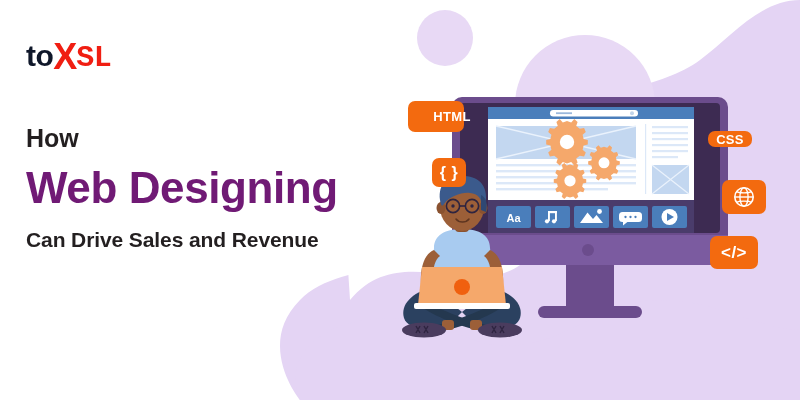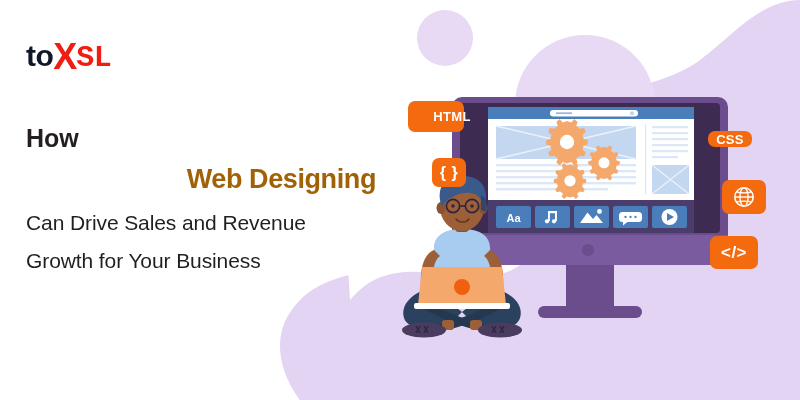--- a/index.html
+++ b/index.html
@@ -43,30 +43,29 @@
     width: 350px;
   }
   .hl-line { line-height: 1.05; white-space: nowrap; }
   .hl-kicker {
     font-size: 25px;
     font-weight: 700;
     color: #231F20;
     margin-bottom: 14px;
   }
   .hl-main {
-    font-size: 27px;
-    font-weight: 700;
-    color: #a16207;
+    font-size: 44px;
+    font-weight: 700;
+    color: #701a75;
     letter-spacing: -0.4px;
     margin-bottom: 18px;
-    text-align: right;
   }
   .hl-sub {
     font-size: 21px;
-    font-weight: 400;
+    font-weight: 700;
     color: #231F20;
     letter-spacing: -0.1px;
     margin-bottom: 16px;
   }
 
   
   .illus { position: absolute; left: 0; top: 0; }
 
   
   .badge {
@@ -118,21 +117,20 @@
   </div>
 
   <div class="logo">
     <span class="lg-to">to</span><span class="lg-x">X</span><span class="lg-sl">SL</span>
   </div>
 
   <div class="headline">
     <div class="hl-line hl-kicker">How</div>
     <div class="hl-line hl-main">Web Designing</div>
     <div class="hl-line hl-sub">Can Drive Sales and Revenue</div>
-    <div class="hl-line hl-sub">Growth for Your Business</div>
   </div>
 
   <svg class="illus" width="800" height="400" viewBox="0 0 800 400">
 
     <g>
 
       <rect x="538" y="306" width="104" height="12" rx="6" fill="#6B4C8C"></rect>
 
       <rect x="566" y="265" width="48" height="45" fill="#6B4C8C"></rect>
 

